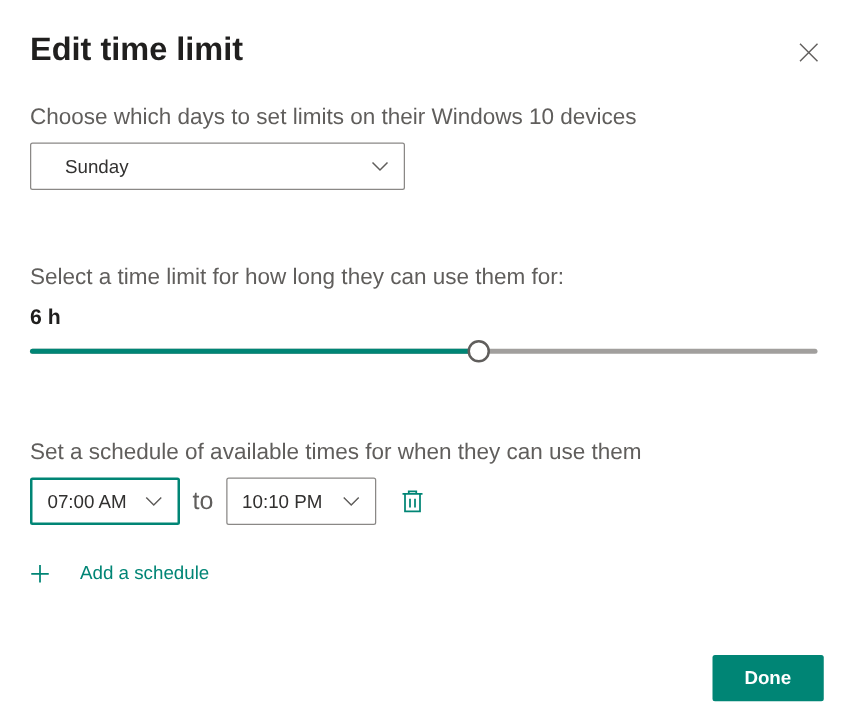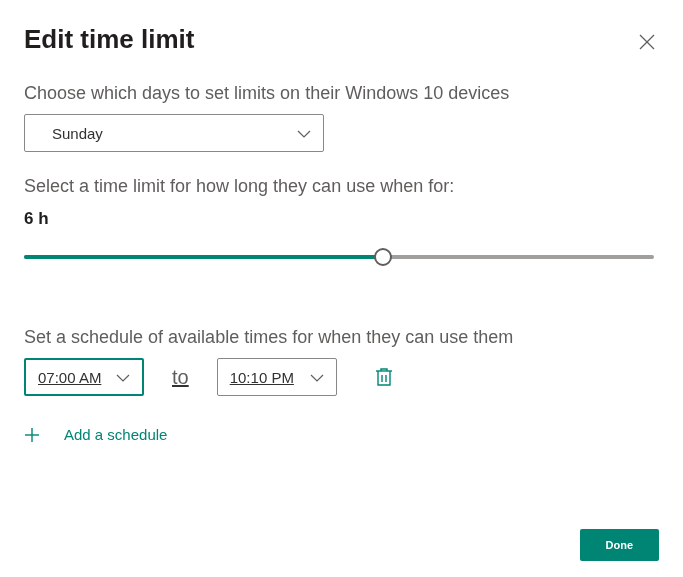--- a/index.html
+++ b/index.html
@@ -44,29 +44,29 @@
     border: 1px solid #8a8886;
     height: 38px;
     display: flex;
     align-items: center;
     justify-content: space-between;
     padding: 0 12px;
     cursor: pointer;
     background: #fff;
     border-radius: 2px;
   }
-  .select-day { width: 300px; margin-bottom: 24px; padding-left: 27px; }
+  .select-day { width: 300px; margin-bottom: 59px; padding-left: 27px; }
   .select-time { width: 120px; }
   .select-text { font-size: 15px; color: #323130; }
   .chevron svg { stroke: #605e5c; stroke-width: 1.2; fill: none; }
   .slider-value {
     font-size: 17px;
     font-weight: 600;
     margin-top: 12px;
-    margin-bottom: 18px;
+    margin-bottom: 7px;
     color: #201f1e;
   }
   .slider-wrap {
     position: relative;
     height: 20px;
     margin-bottom: 60px;
     width: 630px;
   }
   .slider-track {
     position: absolute;
@@ -92,23 +92,22 @@
     width: 18px;
     height: 18px;
     background: #fff;
     border: 2px solid #605e5c;
     border-radius: 50%;
     transform: translate(-50%, -50%);
   }
   .schedule-row {
     display: flex;
     align-items: center;
-    gap: 28px;
+    gap: 10px;
     margin-bottom: 30px;
-    text-decoration: underline;
   }
   .to-text { font-size: 20px; color: #605e5c; }
   .select-time.active { border: 2px solid #008575; height: 38px; }
   .trash-btn {
     width: 20px;
     height: 20px;
     cursor: pointer;
     margin-left: 10px;
   }
   .trash-btn svg { stroke: #008575; fill: none; stroke-width: 1.4; }
@@ -122,21 +121,21 @@
   }
   .add-schedule svg { stroke: #008575; stroke-width: 1.4; }
   .done-btn {
     position: absolute;
     bottom: 16px;
     right: 24px;
     background: #008575;
     color: #fff;
     border: none;
     padding: 10px 26px;
-    font-size: 11px;
+    font-size: 15px;
     font-weight: 600;
     cursor: pointer;
     border-radius: 2px;
   }
 </style>
 </head>
 <body>
 
 <div class="dialog">
 
@@ -152,21 +151,21 @@
   <div class="label">Choose which days to set limits on their Windows 10 devices</div>
   <div class="select-box select-day">
     <span class="select-text">Sunday</span>
     <span class="chevron">
       <svg width="14" height="8" viewBox="0 0 14 8">
           <polyline points="1,1 7,7 13,1"></polyline>
         </svg>
     </span>
   </div>
 
-  <div class="label">Select a time limit for how long they can use when for:</div>
+  <div class="label">Select a time limit for how long they can use them for:</div>
   <div class="slider-value">6 h</div>
   <div class="slider-wrap">
     <div class="slider-track"></div>
     <div class="slider-fill" id="slider-fill" style="width: 57%;"></div>
     <div class="slider-thumb" id="slider-thumb" style="left: 57%;"></div>
   </div>
 
   <div class="label">Set a schedule of available times for when they can use them</div>
   <div class="schedule-row">
     <div class="select-box select-time active">

